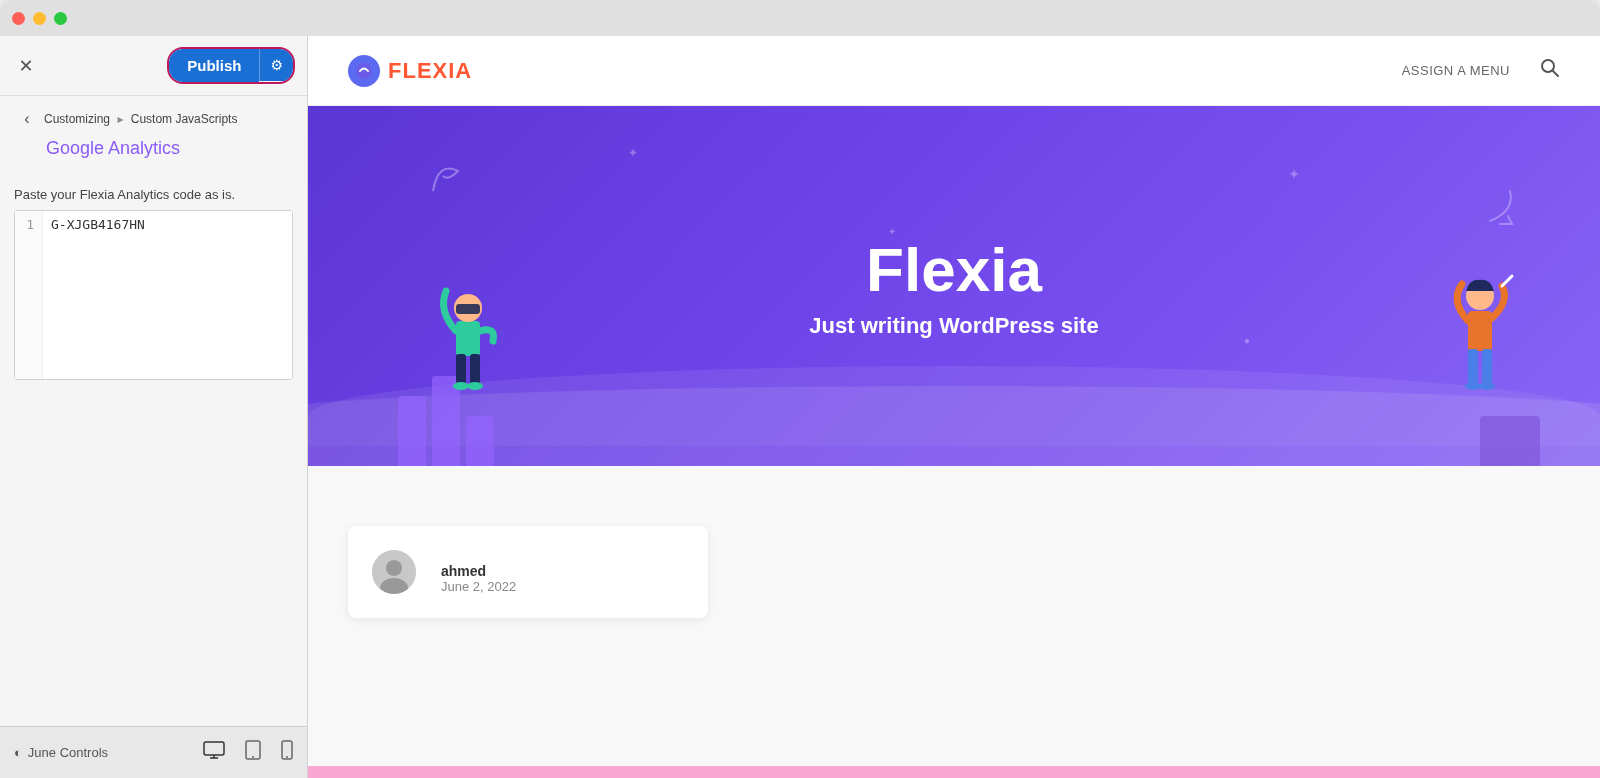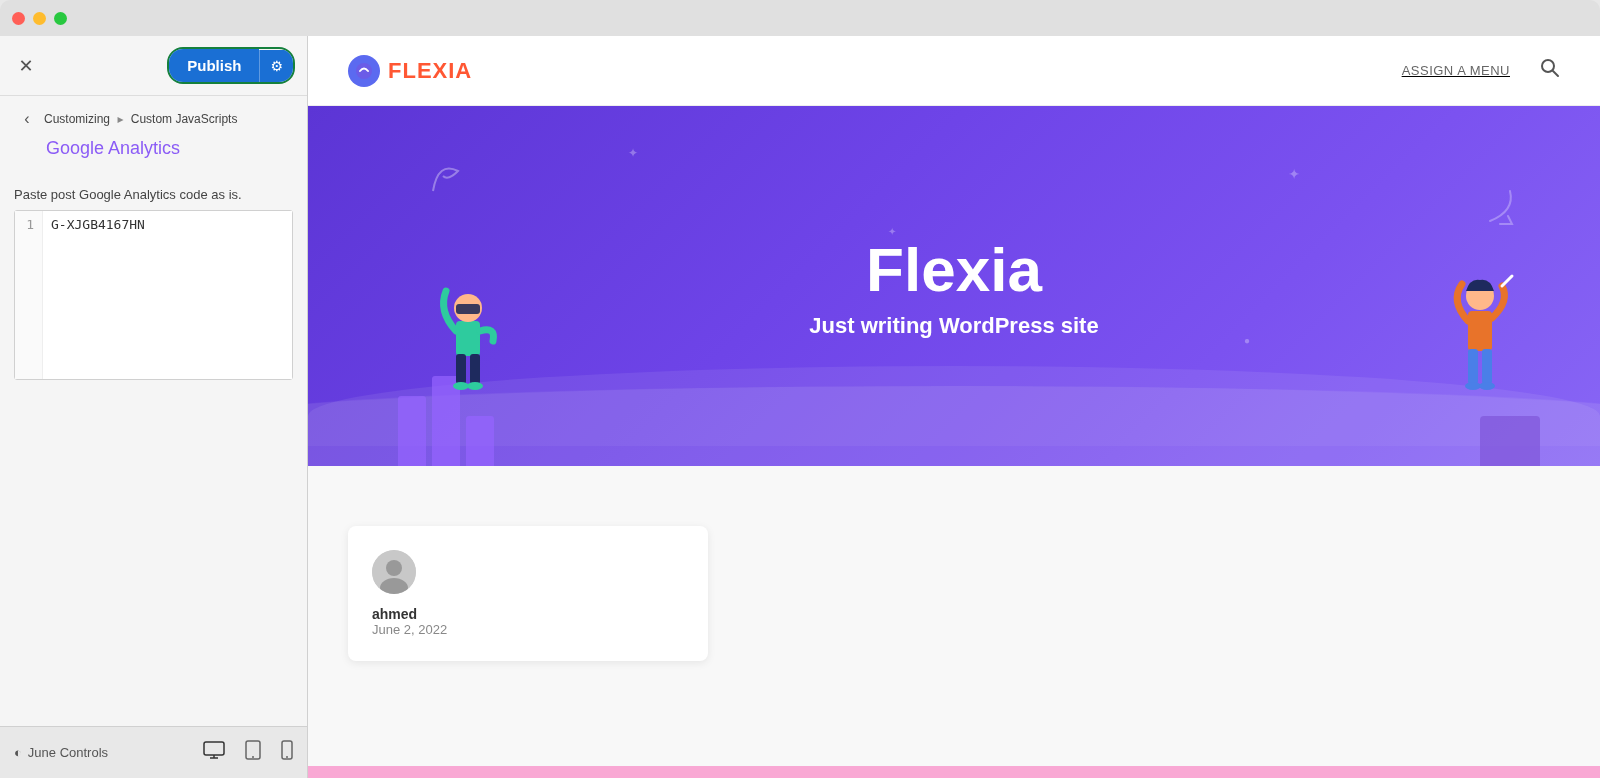--- a/index.html
+++ b/index.html
@@ -65,23 +65,23 @@
       width: 28px; height: 28px;
       background: none;
       border: none;
       cursor: pointer;
       font-size: 18px;
       color: #555;
       display: flex; align-items: center; justify-content: center;
     }
     .publish-group {
       display: flex;
-      align-items: flex-end;
+      align-items: flex-start;
       gap: 0;
-      border: 2px solid #15803d;
+      border: 2px solid #be185d;
       border-radius: 16px;
       overflow: hidden;
     }
     .publish-btn {
       background: #1a6fd4;
       color: white;
       border: none;
       padding: 8px 18px;
       font-size: 15px;
       font-weight: 600;
@@ -237,21 +237,20 @@
     .logo-text {
       font-size: 22px;
       font-weight: 700;
       color: #ff5733;
       letter-spacing: 1px;
     }
     .header-right {
       display: flex;
       align-items: center;
       gap: 30px;
-      text-decoration: underline;
     }
     .assign-menu {
       font-size: 13px;
       color: #666;
       letter-spacing: 0.5px;
       text-transform: uppercase;
     }
     .search-icon-header {
       font-size: 18px;
       color: #555;
@@ -406,23 +405,22 @@
       letter-spacing: 0.5px;
     }
     .post-excerpt {
       font-size: 13px;
       color: #555;
       line-height: 1.6;
       margin-bottom: 16px;
     }
     .post-author {
       display: flex;
-      align-items: flex-start;
-      gap: 12px;
-      flex-direction: column;
+      align-items: flex-end;
+      gap: 25px;
     }
     .author-avatar {
       width: 44px;
       height: 44px;
       border-radius: 50%;
       background: #ccc;
       display: flex;
       align-items: center;
       justify-content: center;
       overflow: hidden;
@@ -463,21 +461,21 @@
       <div class="breadcrumb-text">
         <span>Customizing</span>
         <span class="arrow">▸</span>
         <span>Custom JavaScripts</span>
       </div>
     </div>
 
     <div class="section-title">Google Analytics</div>
 
     <div class="panel-content">
-      <div class="panel-label">Paste post Google Analytics code as is.</div>
+      <div class="panel-label">Paste your Flexia Analytics code as is.</div>
 
       <div class="code-editor">
         <div class="line-numbers">
           <div>1</div>
         </div>
         <textarea class="code-content" style="">G-XJGB4167HN</textarea>
       </div>
     </div>
 
     <div class="bottom-bar">

